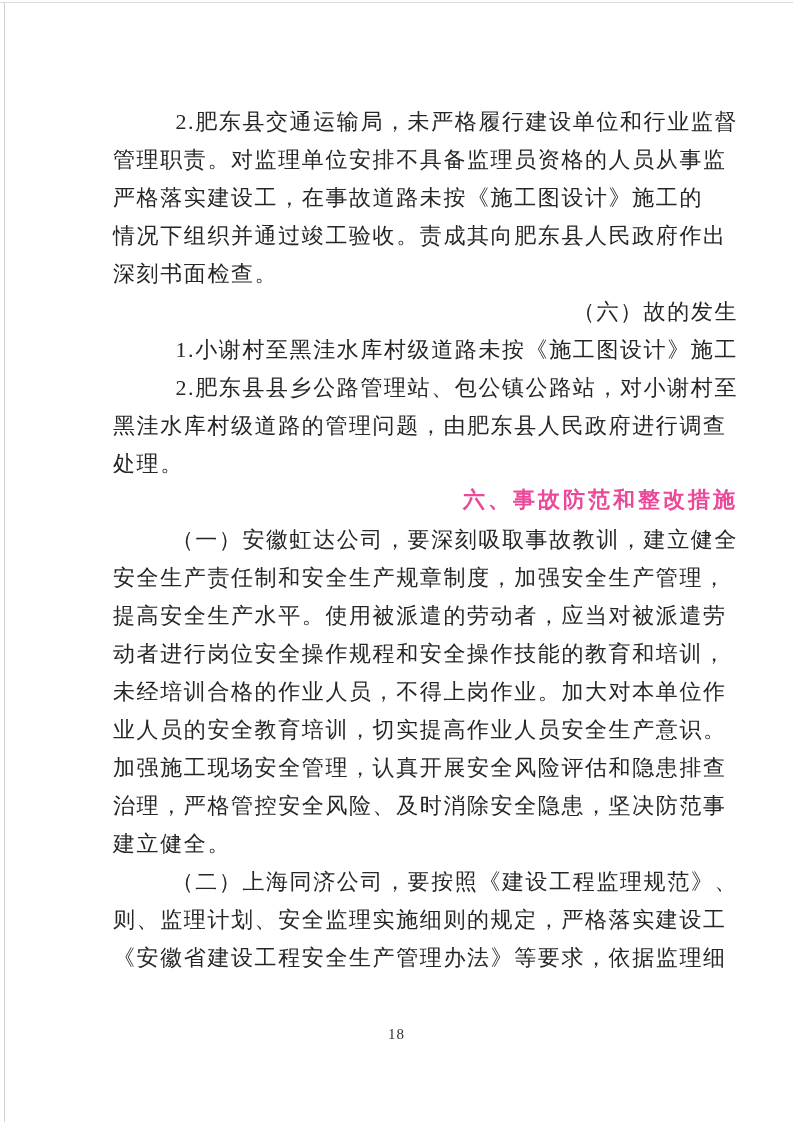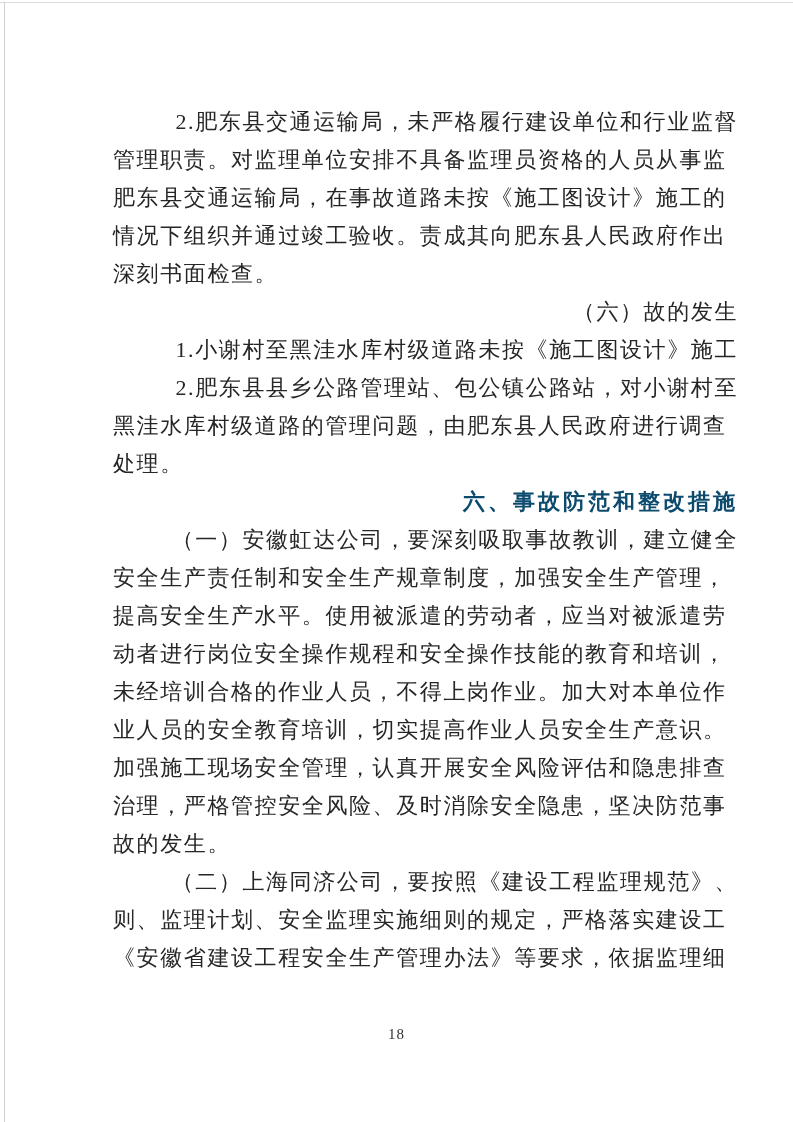--- a/index.html
+++ b/index.html
@@ -38,24 +38,24 @@
     line-height: 38px;
     font-size: 22px;
     letter-spacing: 1.6px;
     white-space: nowrap;
   }
   .line.indent {
     padding-left: 47px;
     text-align: right;
   }
   .line.h1 {
-    font-family: Liberation Serif, serif;
+    font-family: Liberation Mono, monospace;
     font-weight: bold;
     letter-spacing: 3px;
-    color: #0c4a6e;
+    color: #ec4899;
   }
   .page-number {
     position: absolute;
     top: 1024px;
     left: 0;
     width: 793px;
     text-align: center;
     font-size: 15px;
     line-height: 20px;
     letter-spacing: 1px;
@@ -66,38 +66,38 @@
 <body>
 
 <div>
 
   <div class="scan-edge-top"></div>
   <div class="scan-edge-left"></div>
 
   <div class="text-block">
     <div class="line indent">2.肥东县交通运输局，未严格履行建设单位和行业监督</div>
     <div class="line">管理职责。对监理单位安排不具备监理员资格的人员从事监</div>
-    <div class="line">肥东县交通运输局，在事故道路未按《施工图设计》施工的</div>
+    <div class="line">严格落实建设工，在事故道路未按《施工图设计》施工的</div>
     <div class="line">情况下组织并通过竣工验收。责成其向肥东县人民政府作出</div>
     <div class="line">深刻书面检查。</div>
     <div class="line indent">（六）故的发生</div>
     <div class="line indent">1.小谢村至黑洼水库村级道路未按《施工图设计》施工</div>
     <div class="line indent">2.肥东县县乡公路管理站、包公镇公路站，对小谢村至</div>
     <div class="line">黑洼水库村级道路的管理问题，由肥东县人民政府进行调查</div>
     <div class="line">处理。</div>
     <div class="line indent h1">六、事故防范和整改措施</div>
     <div class="line indent">（一）安徽虹达公司，要深刻吸取事故教训，建立健全</div>
     <div class="line">安全生产责任制和安全生产规章制度，加强安全生产管理，</div>
     <div class="line">提高安全生产水平。使用被派遣的劳动者，应当对被派遣劳</div>
     <div class="line">动者进行岗位安全操作规程和安全操作技能的教育和培训，</div>
     <div class="line">未经培训合格的作业人员，不得上岗作业。加大对本单位作</div>
     <div class="line">业人员的安全教育培训，切实提高作业人员安全生产意识。</div>
     <div class="line">加强施工现场安全管理，认真开展安全风险评估和隐患排查</div>
     <div class="line">治理，严格管控安全风险、及时消除安全隐患，坚决防范事</div>
-    <div class="line">故的发生。</div>
+    <div class="line">建立健全。</div>
     <div class="line indent">（二）上海同济公司，要按照《建设工程监理规范》、</div>
     <div class="line">则、监理计划、安全监理实施细则的规定，严格落实建设工</div>
     <div class="line">《安徽省建设工程安全生产管理办法》等要求，依据监理细</div>
   </div>
 
   <div class="page-number">18</div>
 
 </div>
 
 </body></html>

